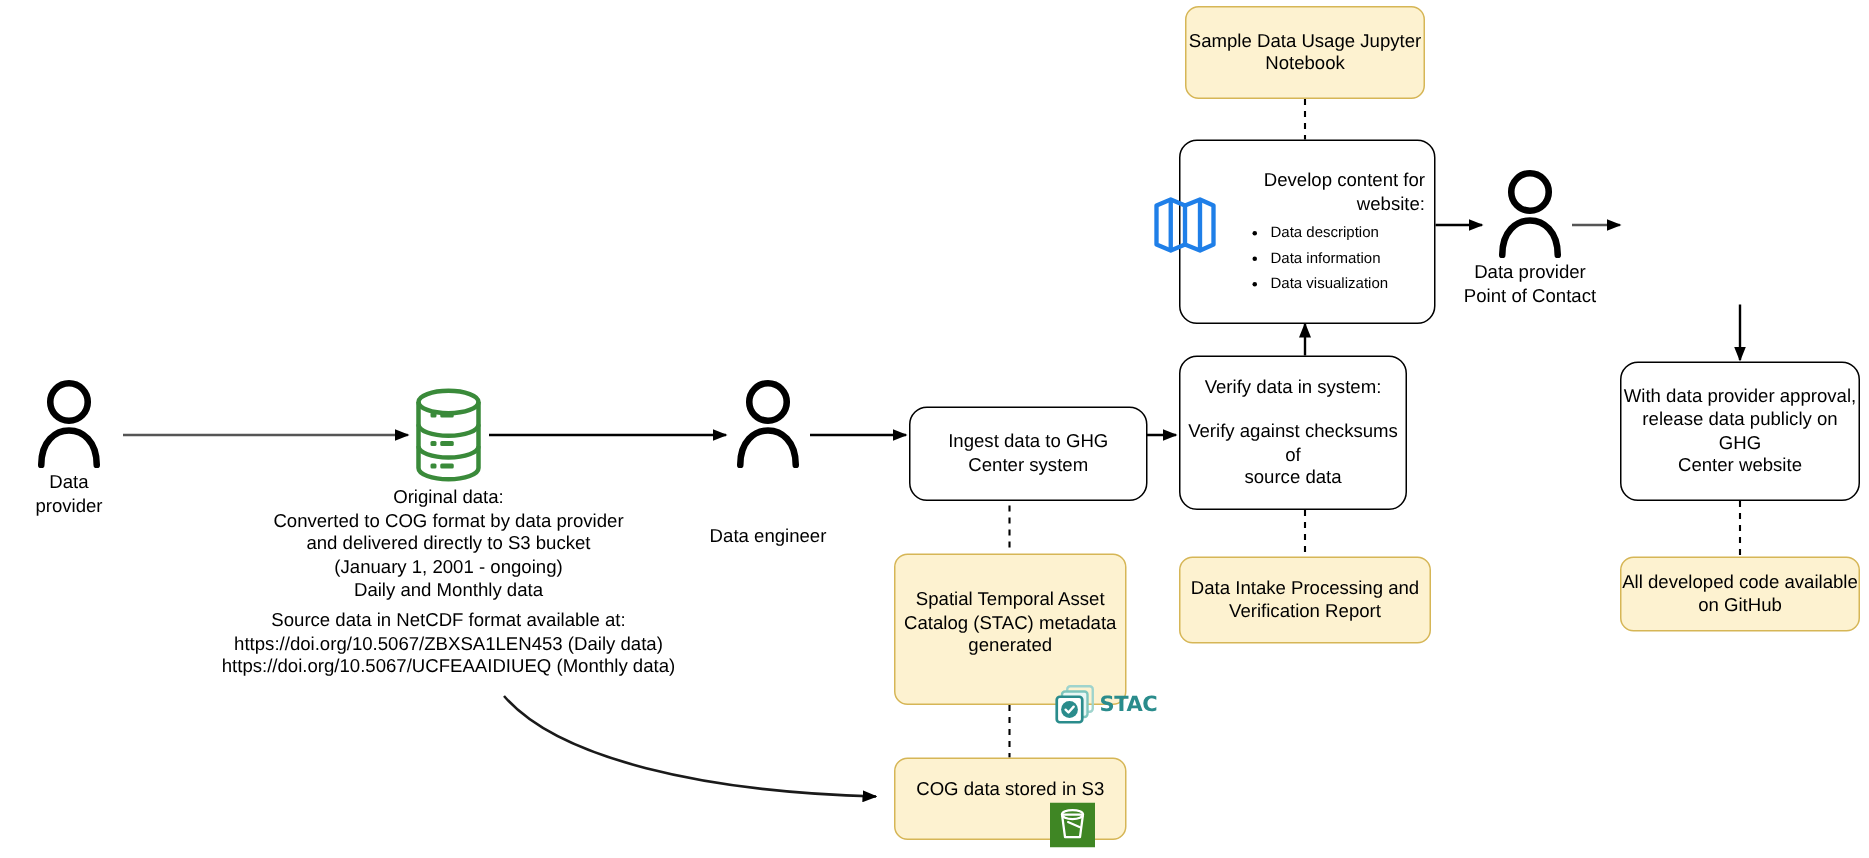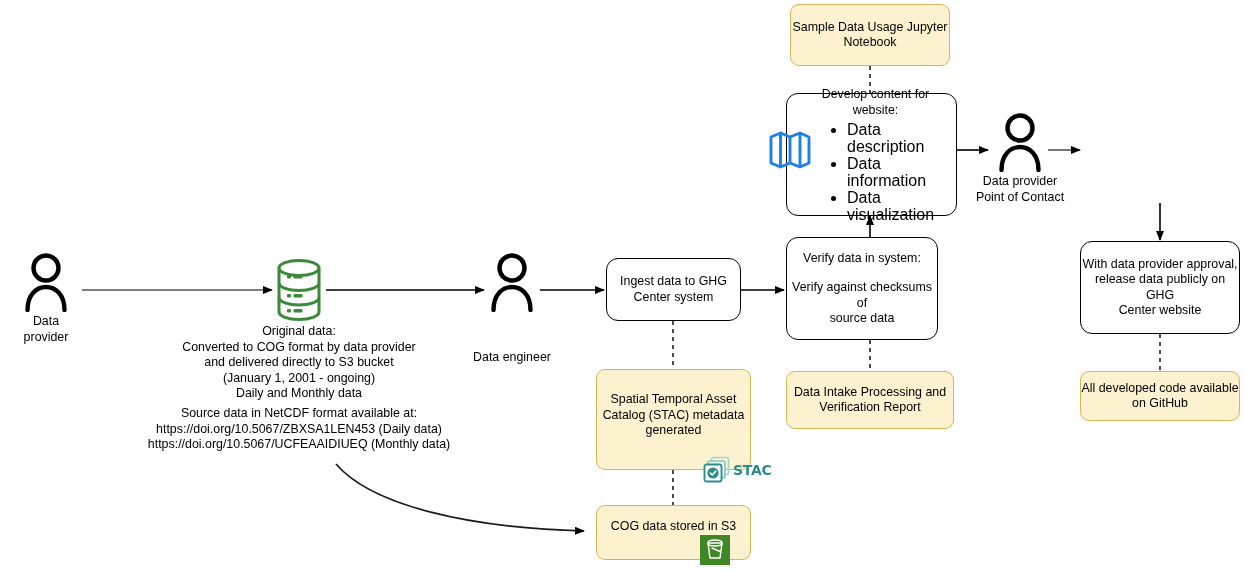--- a/index.html
+++ b/index.html
@@ -27,22 +27,22 @@
   .plain-label{position:absolute;text-align:center;font-size:12.4px;line-height:15.5px;
                white-space:pre-line;}
 
   .actor{position:absolute;display:flex;flex-direction:column;align-items:center;}
   .actor .cap{margin-top:2px;font-size:12.4px;line-height:15.5px;text-align:center;white-space:pre-line;}
 
   .icon-layer{position:absolute;}
 
   
   .dev-inner{width:100%;padding:0 6px 0 14px;box-sizing:border-box;}
-  .dev-title{text-align:center;font-size:12.4px;line-height:16px;margin-bottom:3px;}
-  .dev-list{margin:0;padding-left:46px;text-align:left;font-size:16px;line-height:17px;}
+  .dev-title{text-align:right;font-size:12.4px;line-height:16px;margin-bottom:3px;}
+  .dev-list{margin:0;padding-left:46px;text-align:left;font-size:10px;line-height:17px;}
   .dev-list li{list-style:disc;}
 </style>
 </head>
 <body>
 
 <div id="canvas">
 
   <svg class="edges" viewBox="0 0 1246 572">
     <defs>
       <marker id="ah" markerWidth="10" markerHeight="8" refX="9" refY="4" orient="auto" markerUnits="userSpaceOnUse">
@@ -125,21 +125,21 @@
   <div class="plain-label" style="left:148px;top:324px;width:302px;">Original data:
 Converted to COG format by data provider
 and delivered directly to S3 bucket
 (January 1, 2001 - ongoing)
 Daily and Monthly data</div>
 
   <div class="plain-label" style="left:140px;top:406px;width:318px;">Source data in NetCDF format available at:
 https://doi.org/10.5067/ZBXSA1LEN453 (Daily data)
 https://doi.org/10.5067/UCFEAAIDIUEQ (Monthly data)</div>
 
-  <div class="node proc" style="left:606px;top:258px;width:135px;height:63px;">
+  <div class="node proc" style="left:606px;top:271px;width:159px;height:63px;">
     <div style="white-space:pre-line;">Ingest data to GHG
 Center system</div>
   </div>
 
   <div class="node proc" style="left:786px;top:237px;width:152px;height:103px;">
     <div style="margin-bottom:14px;">Verify data in system:</div>
     <div style="white-space:pre-line;">Verify against checksums of
 source data</div>
   </div>
 

